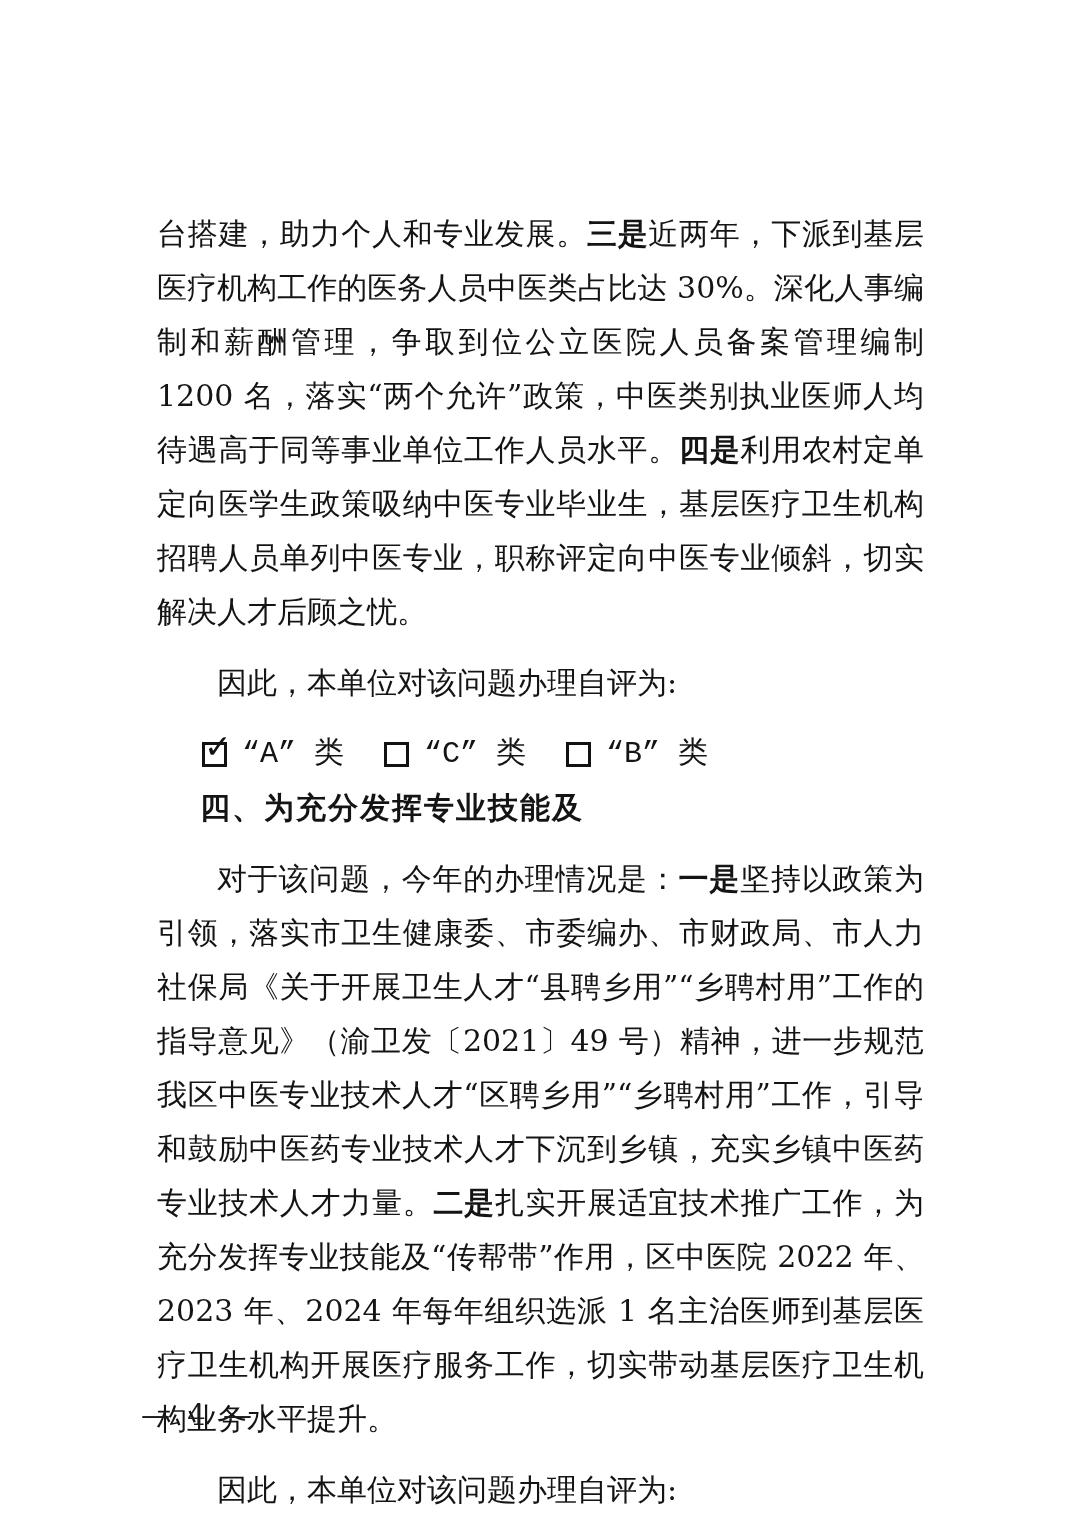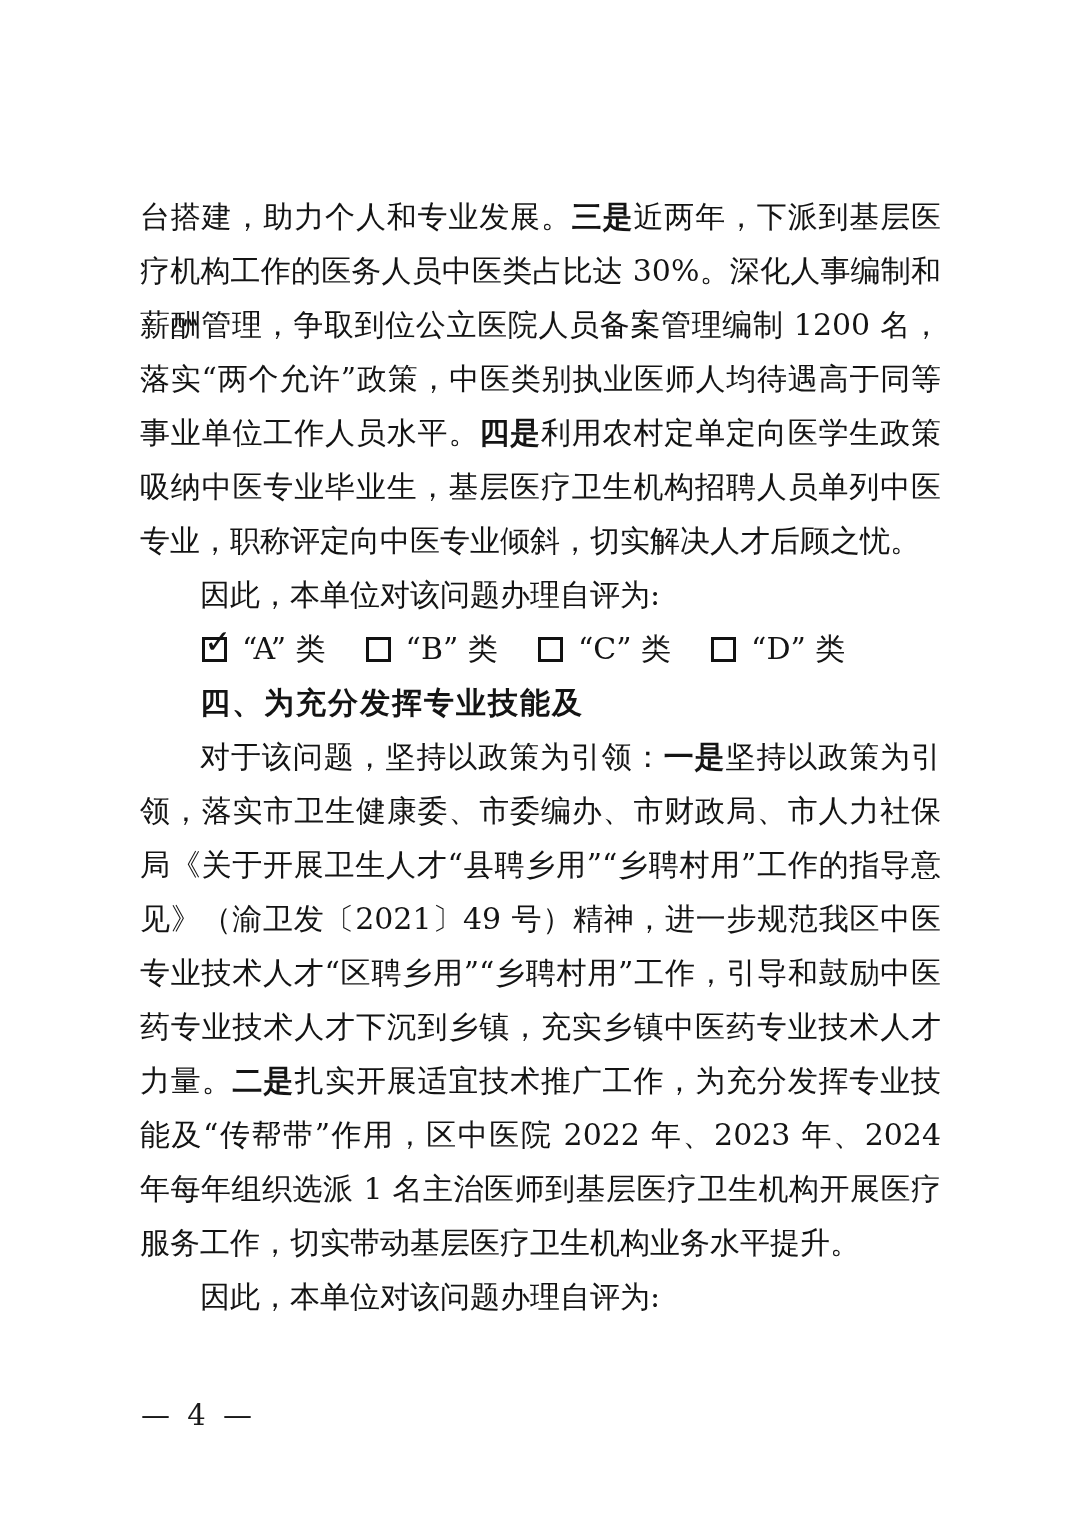--- a/index.html
+++ b/index.html
@@ -12,21 +12,21 @@
     color:#141414;
   }
   .content{
     position:absolute;
     left:140px;top:190px;width:801px;
     font-family:"DejaVu Serif","Liberation Serif",serif;
     font-size:30px;line-height:54px;
     text-align:justify;
     text-justify:inter-ideograph;
   }
-  .para{margin:0;padding:0;text-indent:2em;}
+  .para{margin:17px;padding:0;text-indent:2em;}
   .para.cont{text-indent:0;}
   .b{font-weight:bold;}
   .heading{
     margin:0;padding:0;text-indent:2em;
     font-family:"Liberation Sans","DejaVu Sans",sans-serif;
     font-weight:bold;letter-spacing:2px;
     white-space:nowrap;
   }
   .checkbox-row{
     display:flex;align-items:center;
@@ -40,21 +40,21 @@
     width:25px;height:25px;
     border:3px solid #121212;
     box-sizing:border-box;
   }
   .mark{
     position:absolute;left:-1px;top:-15px;
     font-family:"DejaVu Sans","Liberation Sans",sans-serif;
     font-size:33px;font-weight:bold;line-height:1;
     color:#121212;
   }
-  .opt-label{white-space:nowrap;}
+  .opt-label{white-space:nowrap;font-family:Liberation Mono, monospace;}
   .footer{
     position:absolute;left:141px;top:1398px;
     font-family:"DejaVu Serif","Liberation Serif",serif;
     font-size:29px;letter-spacing:4px;
     color:#1a1a1a;
   }
 </style>
 </head>
 <body>
 
@@ -71,40 +71,34 @@
       <div class="opt">
         <span class="box">
             <span class="mark">✓</span>
           </span>
         <span class="opt-label">“A” 类</span>
       </div>
       <div class="opt">
         <span class="box">
             <span class="mark"></span>
           </span>
-        <span class="opt-label">“B” 类</span>
-      </div>
-      <div class="opt">
-        <span class="box">
-            <span class="mark"></span>
-          </span>
         <span class="opt-label">“C” 类</span>
       </div>
       <div class="opt">
         <span class="box">
             <span class="mark"></span>
           </span>
-        <span class="opt-label">“D” 类</span>
+        <span class="opt-label">“B” 类</span>
       </div>
     </div>
 
     <p class="heading">四、为充分发挥专业技能及</p>
 
     <p class="para">
-      <span>对于该问题，坚持以政策为引领：</span><span class="b">一是</span><span>坚持以政策为引领，落实市卫生健康委、市委编办、市财政局、市人力社保局《关于开展卫生人才“县聘乡用”“乡聘村用”工作的指导意见》（渝卫发〔2021〕49 号）精神，进一步规范我区中医专业技术人才“区聘乡用”“乡聘村用”工作，引导和鼓励中医药专业技术人才下沉到乡镇，充实乡镇中医药专业技术人才力量。</span><span class="b">二是</span><span>扎实开展适宜技术推广工作，为充分发挥专业技能及“传帮带”作用，区中医院 2022 年、2023 年、2024 年每年组织选派 1 名主治医师到基层医疗卫生机构开展医疗服务工作，切实带动基层医疗卫生机构业务水平提升。</span>
+      <span>对于该问题，今年的办理情况是：</span><span class="b">一是</span><span>坚持以政策为引领，落实市卫生健康委、市委编办、市财政局、市人力社保局《关于开展卫生人才“县聘乡用”“乡聘村用”工作的指导意见》（渝卫发〔2021〕49 号）精神，进一步规范我区中医专业技术人才“区聘乡用”“乡聘村用”工作，引导和鼓励中医药专业技术人才下沉到乡镇，充实乡镇中医药专业技术人才力量。</span><span class="b">二是</span><span>扎实开展适宜技术推广工作，为充分发挥专业技能及“传帮带”作用，区中医院 2022 年、2023 年、2024 年每年组织选派 1 名主治医师到基层医疗卫生机构开展医疗服务工作，切实带动基层医疗卫生机构业务水平提升。</span>
     </p>
 
     <p class="para">因此，本单位对该问题办理自评为:</p>
 
   </div>
 
   <div class="footer">— 4 —</div>
 </div>
 
 </body></html>

